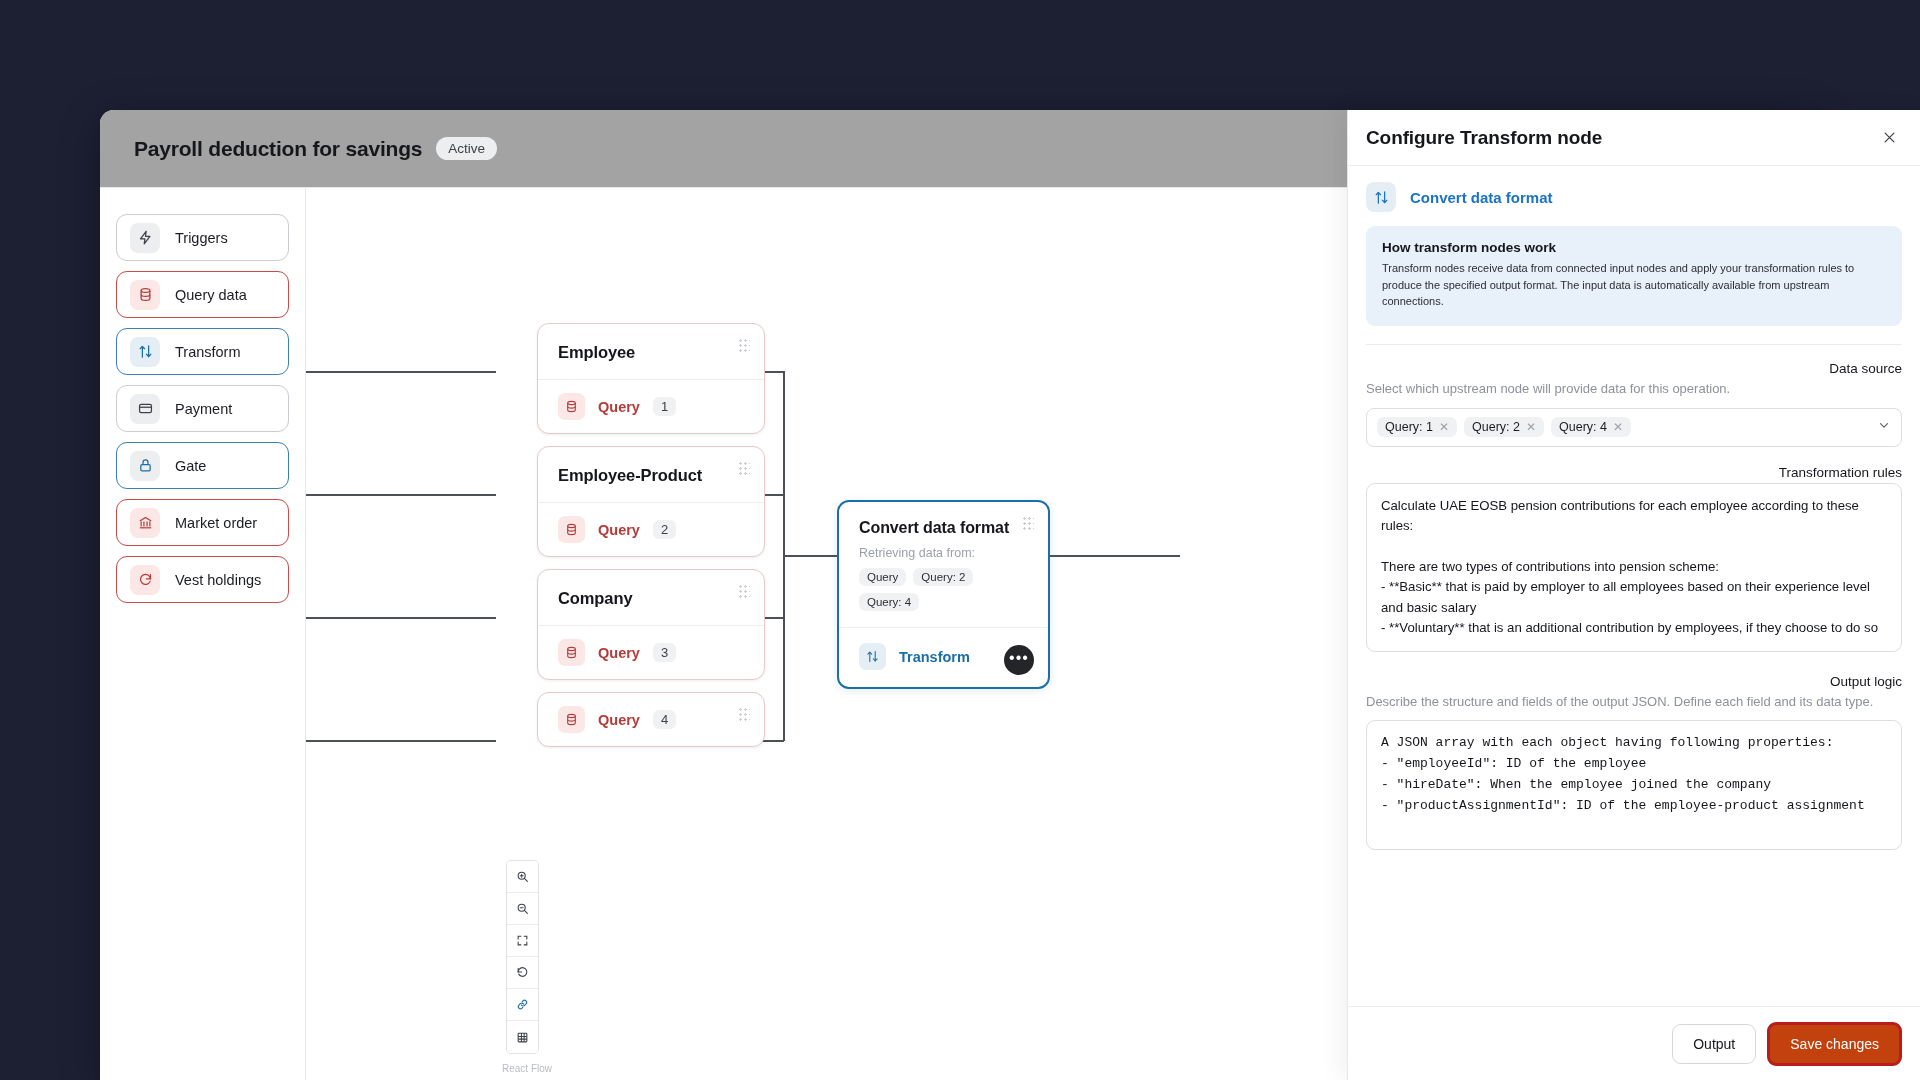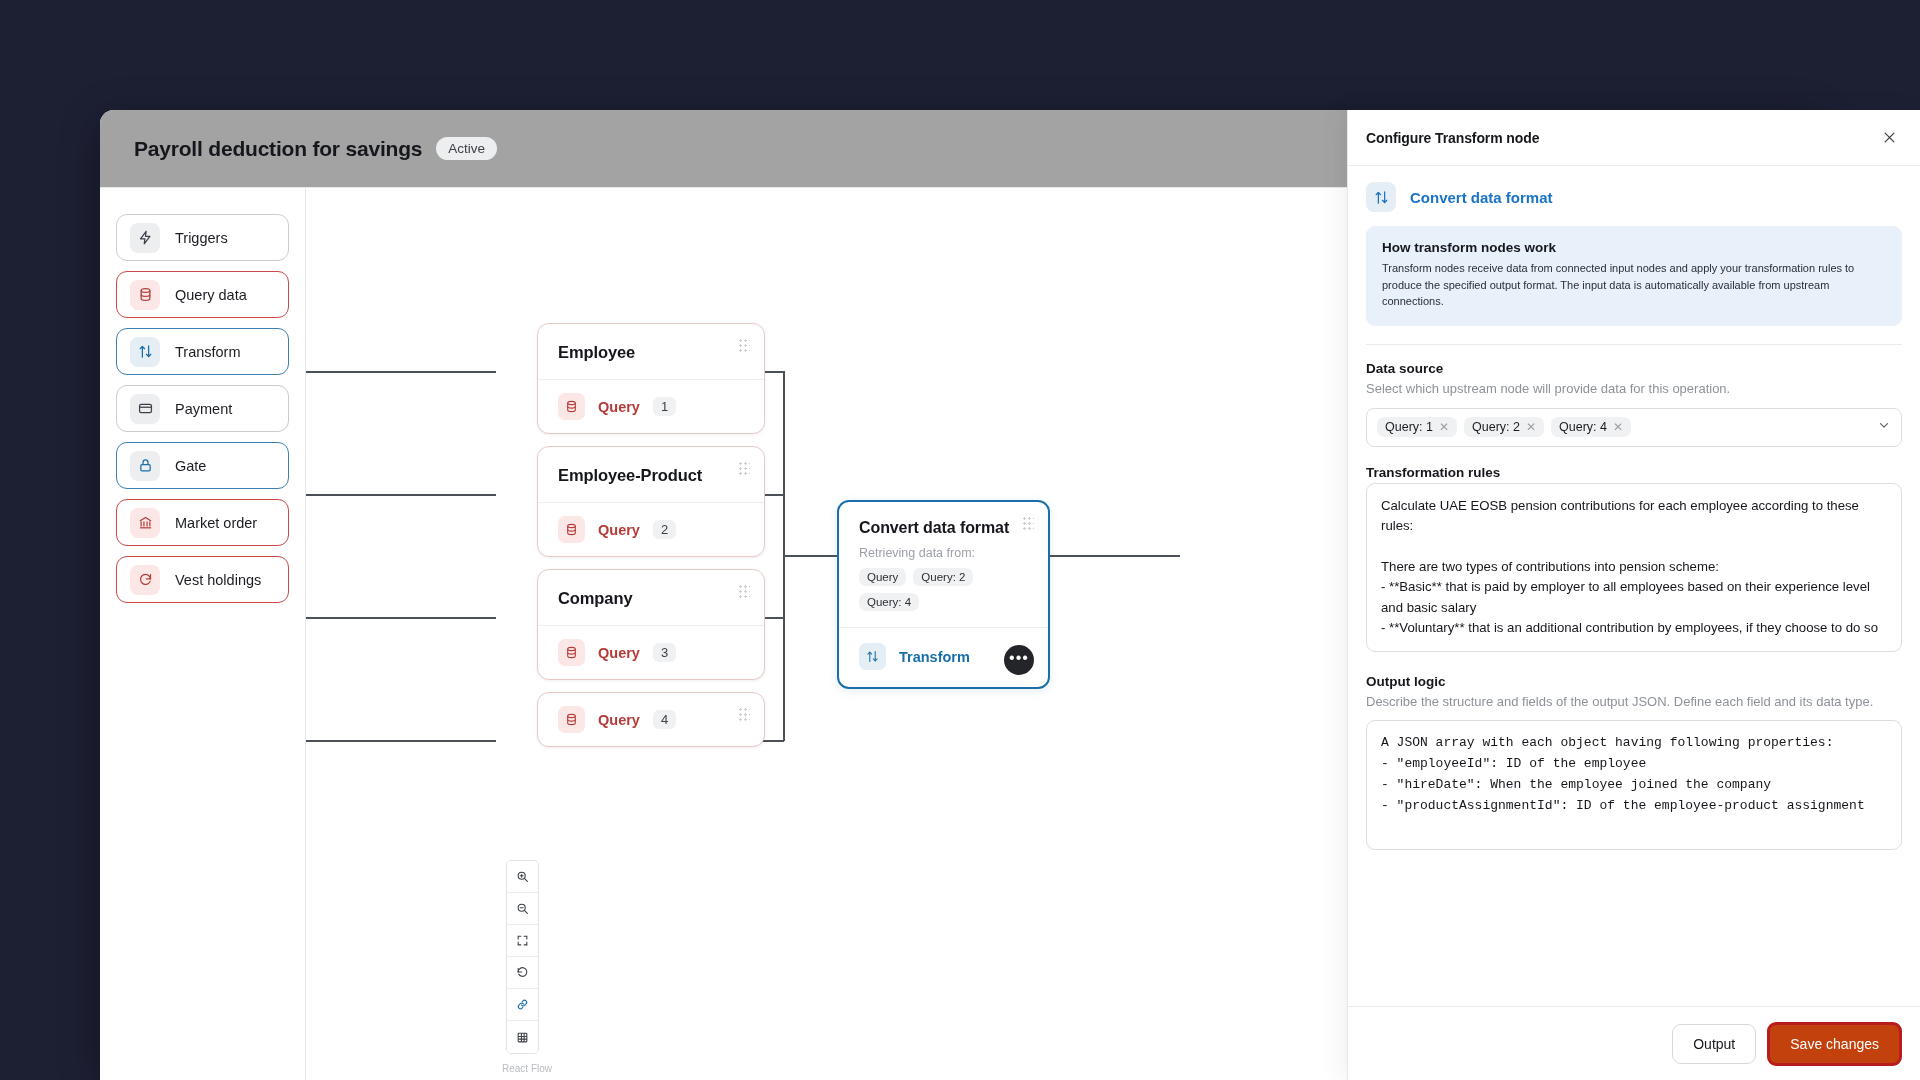--- a/index.html
+++ b/index.html
@@ -147,39 +147,39 @@
     border-left: 1px solid #e7e8ea;
     display: flex; flex-direction: column;
     box-shadow: -6px 0 24px rgba(0,0,0,0.06);
   }
   .p-head {
     height: 56px; flex: 0 0 56px;
     display: flex; align-items: center; justify-content: space-between;
     padding: 0 18px 0 18px;
     border-bottom: 1px solid #eaebed;
   }
-  .p-title { font-size: 14px; font-weight: 700; color: #15171c; letter-spacing: -0.1px; }
+  .p-title { font-size: 19px; font-weight: 700; color: #15171c; letter-spacing: -0.1px; }
   .p-close { width: 26px; height: 26px; border: 0; background: transparent; cursor: pointer;
              display: flex; align-items: center; justify-content: center; }
   .p-scroll { flex: 1; overflow: hidden; padding: 0 18px; }
   .p-kind { display: flex; align-items: center; gap: 14px; padding: 16px 0 14px 0; }
   .p-kind .k-ico {
     width: 30px; height: 30px; border-radius: 8px; background: #e6eef5;
     display: flex; align-items: center; justify-content: center;
   }
   .p-kind .k-label { font-size: 15px; font-weight: 700; color: #1a73c4; }
   .info {
     background: #e8f0fa; border-radius: 9px;
     padding: 14px 16px 16px 16px;
     margin-bottom: 18px;
   }
   .info-t { font-size: 13.5px; font-weight: 700; color: #15171c; margin-bottom: 5px; }
   .info-b { font-size: 11px; color: #2b2e34; line-height: 1.52; }
   .divider { border-top: 1px solid #eaebed; margin: 0 0 16px 0; }
-  .f-label { font-size: 13.5px; font-weight: 700; color: #15171c; margin-bottom: 3px; }
+  .f-label { font-size: 13.5px; font-weight: 400; color: #15171c; margin-bottom: 3px; text-align: right; }
   .f-help { font-size: 13px; color: #8d9299; line-height: 1.5; margin-bottom: 9px; }
   .select {
     border: 1px solid #dcdee1; border-radius: 8px;
     min-height: 39px; display: flex; align-items: center;
     padding: 5px 10px; gap: 7px; cursor: pointer;
   }
   .select .chips { display: flex; gap: 7px; flex: 1; flex-wrap: wrap; }
   .chip {
     background: #f0f1f3; border-radius: 7px;
     font-size: 12.5px; color: #1b1d22;

